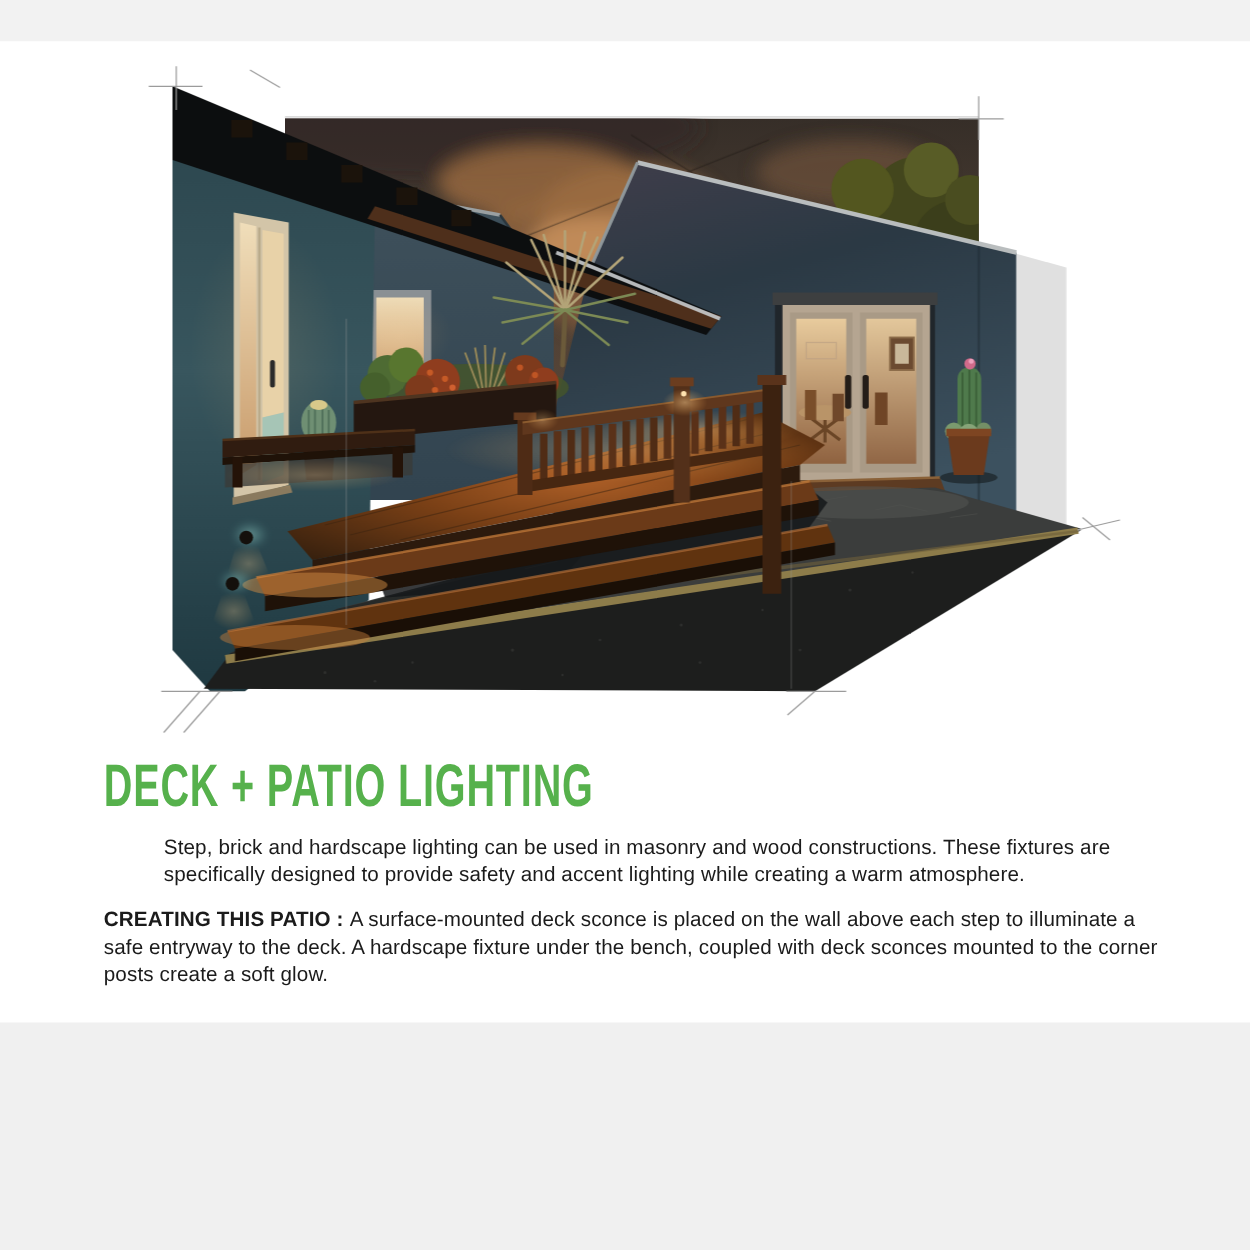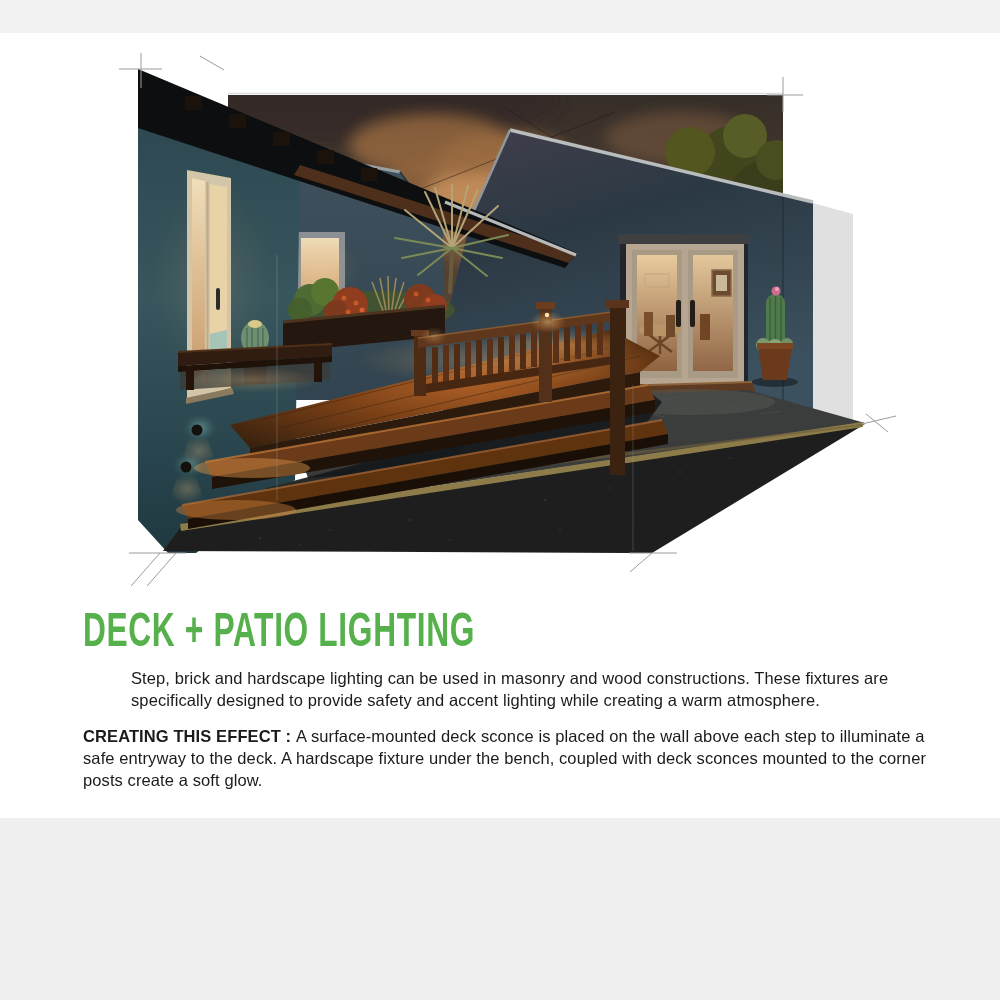--- a/index.html
+++ b/index.html
@@ -385,21 +385,21 @@
       <line x1="862" y1="424" x2="896" y2="416"></line>
       <line x1="866" y1="414" x2="888" y2="432"></line>
       <line x1="277" y1="255" x2="277" y2="500" opacity=".35"></line>
       <line x1="633" y1="385" x2="633" y2="551" opacity=".3"></line>
     </g>
   </svg>
 
   <div class="section">
     <h1 class="section-heading"><span class="condense">DECK + PATIO LIGHTING</span></h1>
     <p class="para para1">Step, brick and hardscape lighting can be used in masonry and wood constructions. These fixtures are specifically designed to provide safety and accent lighting while creating a warm atmosphere.</p>
-    <p class="para para2"><strong>CREATING THIS EFFECT :</strong><span>A surface-mounted deck sconce is placed on the wall above each step to illuminate a safe entryway to the deck. A hardscape fixture under the bench, coupled with deck sconces mounted to the corner posts create a soft glow.</span></p>
+    <p class="para para2"><strong>CREATING THIS PATIO :</strong><span>A surface-mounted deck sconce is placed on the wall above each step to illuminate a safe entryway to the deck. A hardscape fixture under the bench, coupled with deck sconces mounted to the corner posts create a soft glow.</span></p>
   </div>
 
   <div class="footer">
     
     
   </div>
 
 </div>
 
 </body></html>

